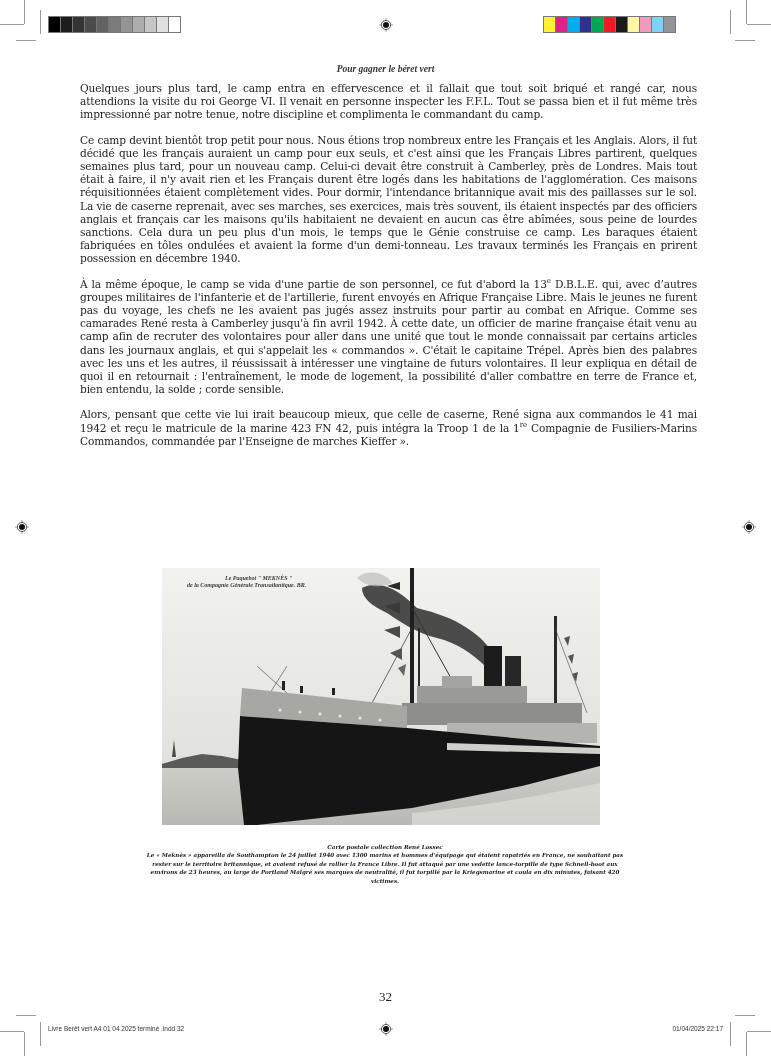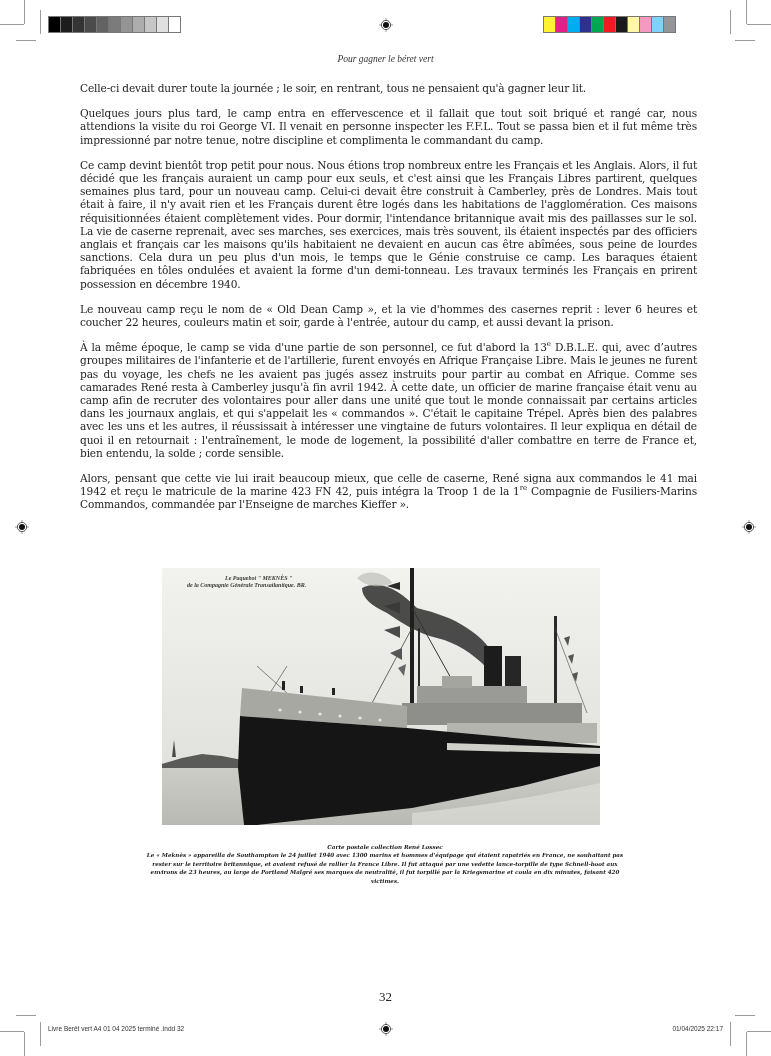--- a/index.html
+++ b/index.html
@@ -3,22 +3,22 @@
 <meta charset="utf-8">
 <style>
   html, body { margin:0; padding:0; }
   body { width:771px; height:1056px; background:#ffffff; position:relative; overflow:hidden;
          font-family:"DejaVu Serif", serif; color:#1a1a1a; }
   .crop { position:absolute; background:#9a9a9a; }
   .bar { position:absolute; top:16px; height:15px; display:flex; border:1px solid #777; }
   .bar span { display:block; width:11px; height:15px; border-right:1px solid #777; }
   .bar span:last-child { border-right:none; }
   .reg { position:absolute; width:14px; height:14px; }
-  .running-head { position:absolute; top:54px; left:0; width:771px; text-align:center;
-                  font-family:"Liberation Serif", serif; font-style:italic; font-size:9.5px; color:#333; }
+  .running-head { position:absolute; top:64px; left:0; width:771px; text-align:center;
+                  font-family:"Liberation Serif", serif; font-style:italic; font-size:9.5px; color:#333;font-weight:bold; }
   .body-text { position:absolute; left:80px; width:617px; top:82px;
                font-family:"DejaVu Serif", serif; font-size:10.6px; line-height:13.2px; color:#1e1e1e; }
   .body-text p { margin:0 0 12px 0; text-align:justify; letter-spacing:-0.15px; }
   .body-text sup { font-size:7px; line-height:0; }
   .photo { position:absolute; left:162px; top:568px; width:438px; height:257px; overflow:hidden;
            background:#e8e8e4; }
   .photo svg { display:block; }
   .photo-label { position:absolute; left:25px; top:7px; font-family:"Liberation Serif", serif;
                  font-style:italic; font-weight:bold; font-size:6px; color:#3a3a3a; line-height:7px; }
   .caption { position:absolute; left:140px; width:490px; top:843px; text-align:center;
@@ -97,24 +97,22 @@
 <svg class="reg" style="left:379px;top:1022px;" viewBox="0 0 14 14">
   <line x1="7" y1="0" x2="7" y2="14" stroke="#555" stroke-width="0.6"></line>
     <line x1="0" y1="7" x2="14" y2="7" stroke="#555" stroke-width="0.6"></line>
   <circle cx="7" cy="7" r="4.6" fill="#fff" stroke="#333" stroke-width="0.8"></circle>
     <circle cx="7" cy="7" r="3" fill="#111"></circle>
 </svg>
 
 <div class="running-head">Pour gagner le béret vert</div>
 
 <div class="body-text">
-  <p>Celle-ci devait durer toute la journée ; le soir, en rentrant, tous ne pensaient qu'à gagner leur lit.</p>
   <p>Quelques jours plus tard, le camp entra en effervescence et il fallait que tout soit briqué et rangé car, nous attendions la visite du roi George VI. Il venait en personne inspecter les F.F.L. Tout se passa bien et il fut même très impressionné par notre tenue, notre discipline et complimenta le commandant du camp.</p>
   <p>Ce camp devint bientôt trop petit pour nous. Nous étions trop nombreux entre les Français et les Anglais. Alors, il fut décidé que les français auraient un camp pour eux seuls, et c'est ainsi que les Français Libres partirent, quelques semaines plus tard, pour un nouveau camp. Celui-ci devait être construit à Camberley, près de Londres. Mais tout était à faire, il n'y avait rien et les Français durent être logés dans les habitations de l'agglomération. Ces maisons réquisitionnées étaient complètement vides. Pour dormir, l'intendance britannique avait mis des paillasses sur le sol. La vie de caserne reprenait, avec ses marches, ses exercices, mais très souvent, ils étaient inspectés par des officiers anglais et français car les maisons qu'ils habitaient ne devaient en aucun cas être abîmées, sous peine de lourdes sanctions. Cela dura un peu plus d'un mois, le temps que le Génie construise ce camp. Les baraques étaient fabriquées en tôles ondulées et avaient la forme d'un demi-tonneau. Les travaux terminés les Français en prirent possession en décembre 1940.</p>
-  <p>Le nouveau camp reçu le nom de « Old Dean Camp », et la vie d'hommes des casernes reprit : lever 6 heures et coucher 22 heures, couleurs matin et soir, garde à l'entrée, autour du camp, et aussi devant la prison.</p>
   <p><span>À la même époque, le camp se vida d'une partie de son personnel, ce fut d'abord la 13</span><sup>e</sup><span> D.B.L.E. qui, avec d’autres groupes militaires de l'infanterie et de l'artillerie, furent envoyés en Afrique Française Libre. Mais le jeunes ne furent pas du voyage, les chefs ne les avaient pas jugés assez instruits pour partir au combat en Afrique. Comme ses camarades René resta à Camberley jusqu'à fin avril 1942. À cette date, un officier de marine française était venu au camp afin de recruter des volontaires pour aller dans une unité que tout le monde connaissait par certains articles dans les journaux anglais, et qui s'appelait les « commandos ». C'était le capitaine Trépel. Après bien des palabres avec les uns et les autres, il réussissait à intéresser une vingtaine de futurs volontaires. Il leur expliqua en détail de quoi il en retournait : l'entraînement, le mode de logement, la possibilité d'aller combattre en terre de France et, bien entendu, la solde ; corde sensible.</span></p>
   <p><span>Alors, pensant que cette vie lui irait beaucoup mieux, que celle de caserne, René signa aux commandos le 41 mai 1942 et reçu le matricule de la marine 423 FN 42, puis intégra la Troop 1 de la 1</span><sup>re</sup><span> Compagnie de Fusiliers-Marins Commandos, commandée par l'Enseigne de marches Kieffer ».</span></p>
 </div>
 
 <div class="photo" title="Postcard photograph of the steamship Meknès">
   <svg width="438" height="257" viewBox="0 0 438 257">
     <defs>
       <linearGradient id="sky" x1="0" y1="0" x2="0" y2="1">
         <stop offset="0" stop-color="#f2f2ef"></stop>
           <stop offset="1" stop-color="#dcdcd8"></stop>

